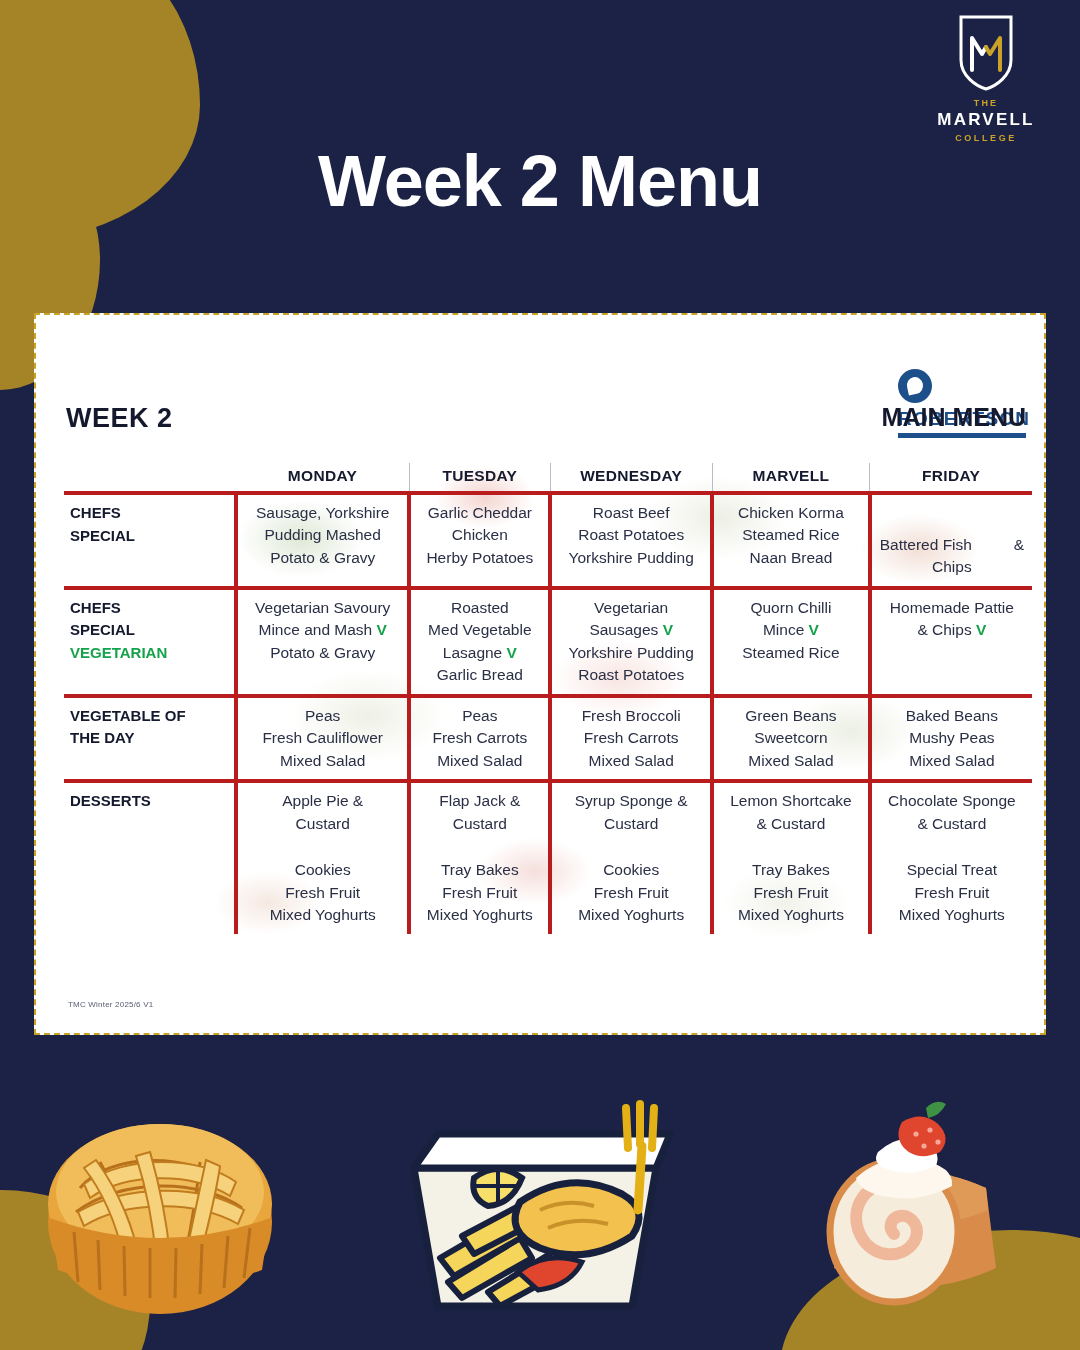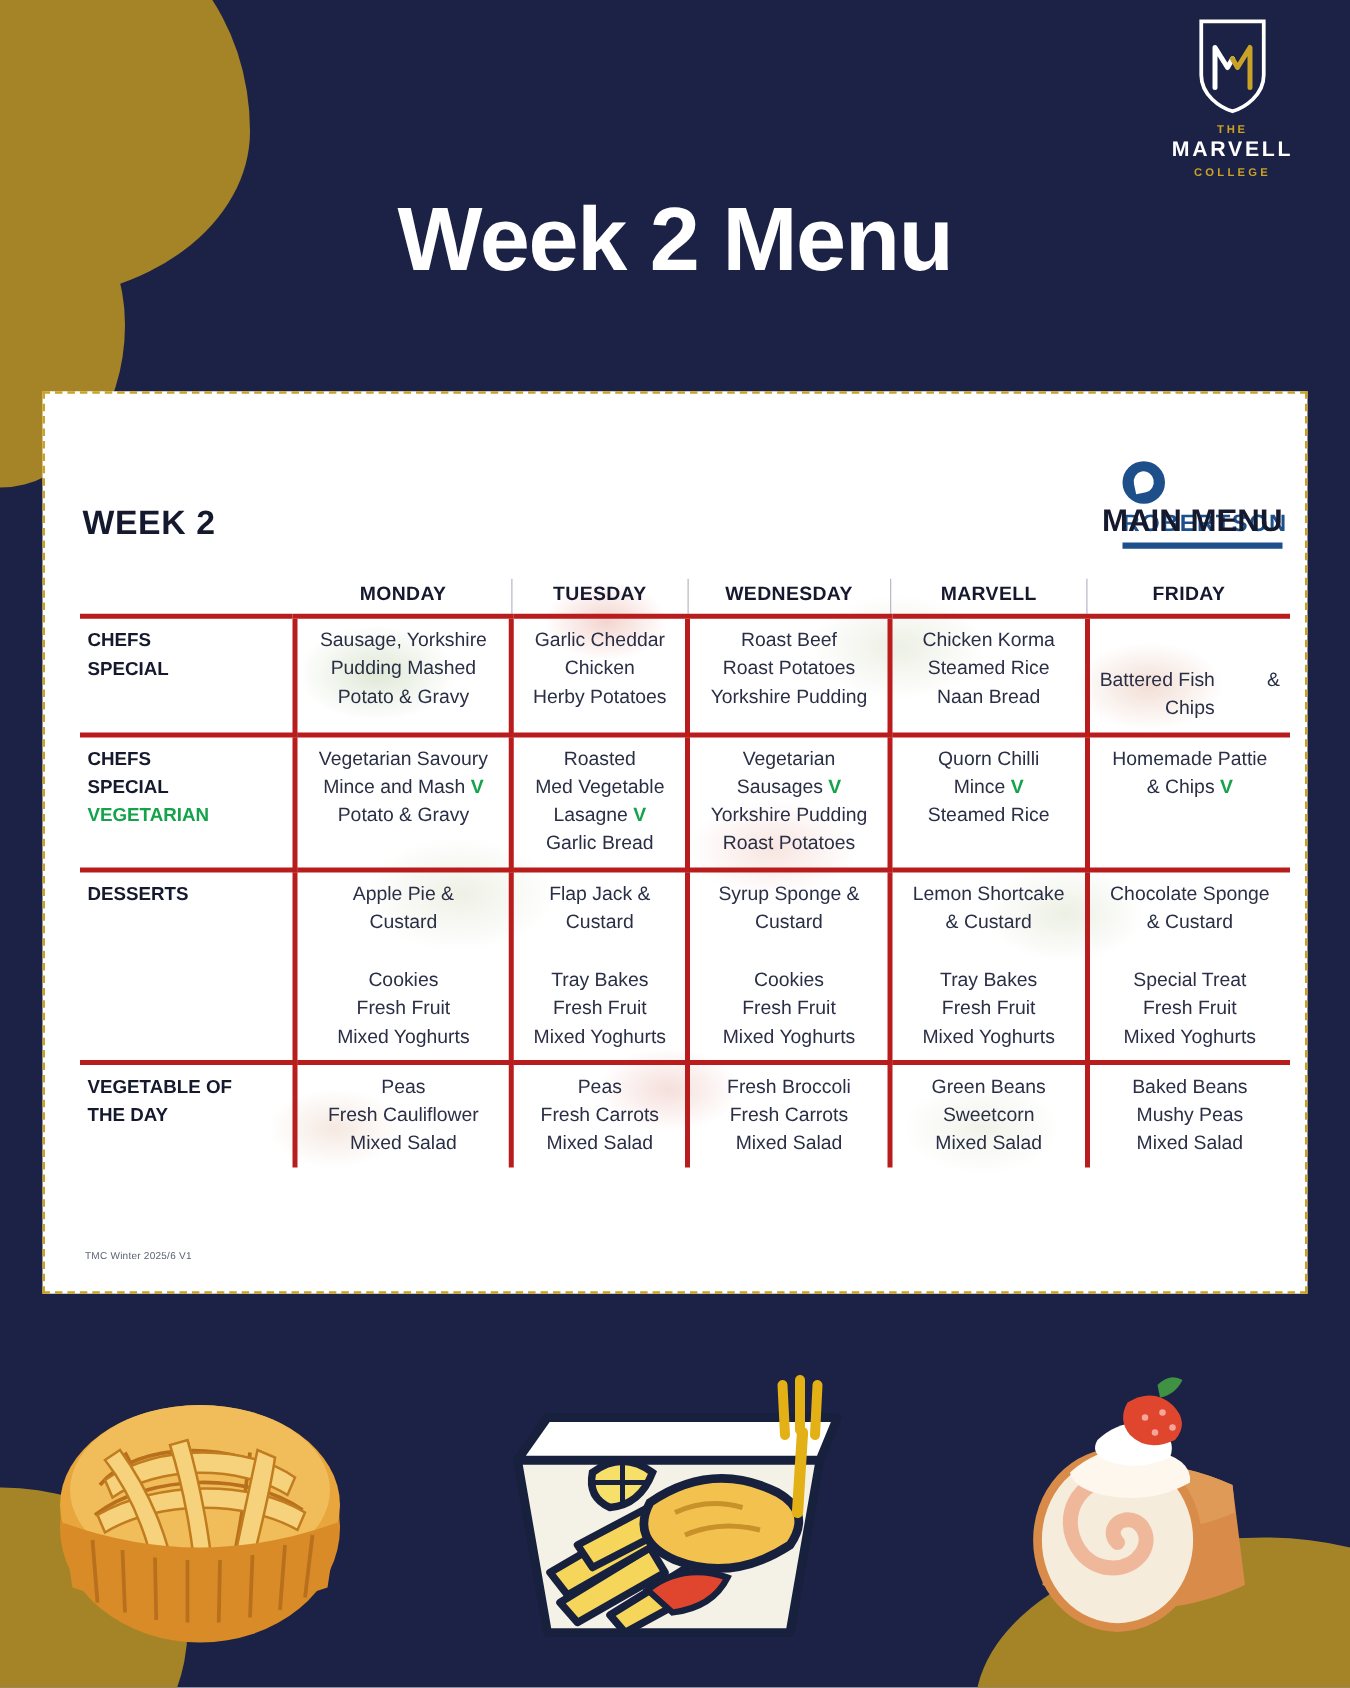--- a/index.html
+++ b/index.html
@@ -49,21 +49,20 @@
     color: #c9a227; font-size: 9px; letter-spacing: 2.6px;
     margin-top: 3px; font-weight: 700;
   }
 
   
   .title {
     position: absolute; top: 140px; left: 0; width: 100%;
     text-align: center; z-index: 4;
     color: #ffffff; font-size: 72px; font-weight: 900;
     letter-spacing: -1px;
-    margin-top: 11px;
   }
 
   
   .card {
     position: absolute; left: 34px; top: 313px;
     width: 1012px; height: 722px; z-index: 3;
     background: #ffffff;
     border: 2px dashed #c9a227;
     padding: 10px;
   }
@@ -272,20 +271,52 @@
             <div>Steamed Rice</div>
           </td>
           <td>
             <div>Homemade Pattie</div>
             <div><span>&amp; Chips </span><span class="v-flag">V</span></div>
           </td>
         </tr>
 
         <tr>
           <td class="rowhead">
+            <div>VEGETABLE OF</div>
+            <div>THE DAY</div>
+          </td>
+          <td>
+            <div>Peas</div>
+            <div>Fresh Cauliflower</div>
+            <div>Mixed Salad</div>
+          </td>
+          <td>
+            <div>Peas</div>
+            <div>Fresh Carrots</div>
+            <div>Mixed Salad</div>
+          </td>
+          <td>
+            <div>Fresh Broccoli</div>
+            <div>Fresh Carrots</div>
+            <div>Mixed Salad</div>
+          </td>
+          <td>
+            <div>Green Beans</div>
+            <div>Sweetcorn</div>
+            <div>Mixed Salad</div>
+          </td>
+          <td>
+            <div>Baked Beans</div>
+            <div>Mushy Peas</div>
+            <div>Mixed Salad</div>
+          </td>
+        </tr>
+
+        <tr>
+          <td class="rowhead">
             <div>DESSERTS</div>
           </td>
           <td>
             <div>Apple Pie &amp;</div>
             <div>Custard</div>
             <span class="gap"></span>
             <div>Cookies</div>
             <div>Fresh Fruit</div>
             <div>Mixed Yoghurts</div>
           </td>
@@ -313,52 +344,20 @@
             <div>Fresh Fruit</div>
             <div>Mixed Yoghurts</div>
           </td>
           <td>
             <div>Chocolate Sponge</div>
             <div>&amp; Custard</div>
             <span class="gap"></span>
             <div>Special Treat</div>
             <div>Fresh Fruit</div>
             <div>Mixed Yoghurts</div>
-          </td>
-        </tr>
-
-        <tr>
-          <td class="rowhead">
-            <div>VEGETABLE OF</div>
-            <div>THE DAY</div>
-          </td>
-          <td>
-            <div>Peas</div>
-            <div>Fresh Cauliflower</div>
-            <div>Mixed Salad</div>
-          </td>
-          <td>
-            <div>Peas</div>
-            <div>Fresh Carrots</div>
-            <div>Mixed Salad</div>
-          </td>
-          <td>
-            <div>Fresh Broccoli</div>
-            <div>Fresh Carrots</div>
-            <div>Mixed Salad</div>
-          </td>
-          <td>
-            <div>Green Beans</div>
-            <div>Sweetcorn</div>
-            <div>Mixed Salad</div>
-          </td>
-          <td>
-            <div>Baked Beans</div>
-            <div>Mushy Peas</div>
-            <div>Mixed Salad</div>
           </td>
         </tr>
       </tbody>
     </table>
 
     <div class="footnote">TMC Winter 2025/6 V1</div>
   </div>
 </div>
 
 <svg class="illus illus-pie" width="260" height="230" viewBox="0 0 260 230">

